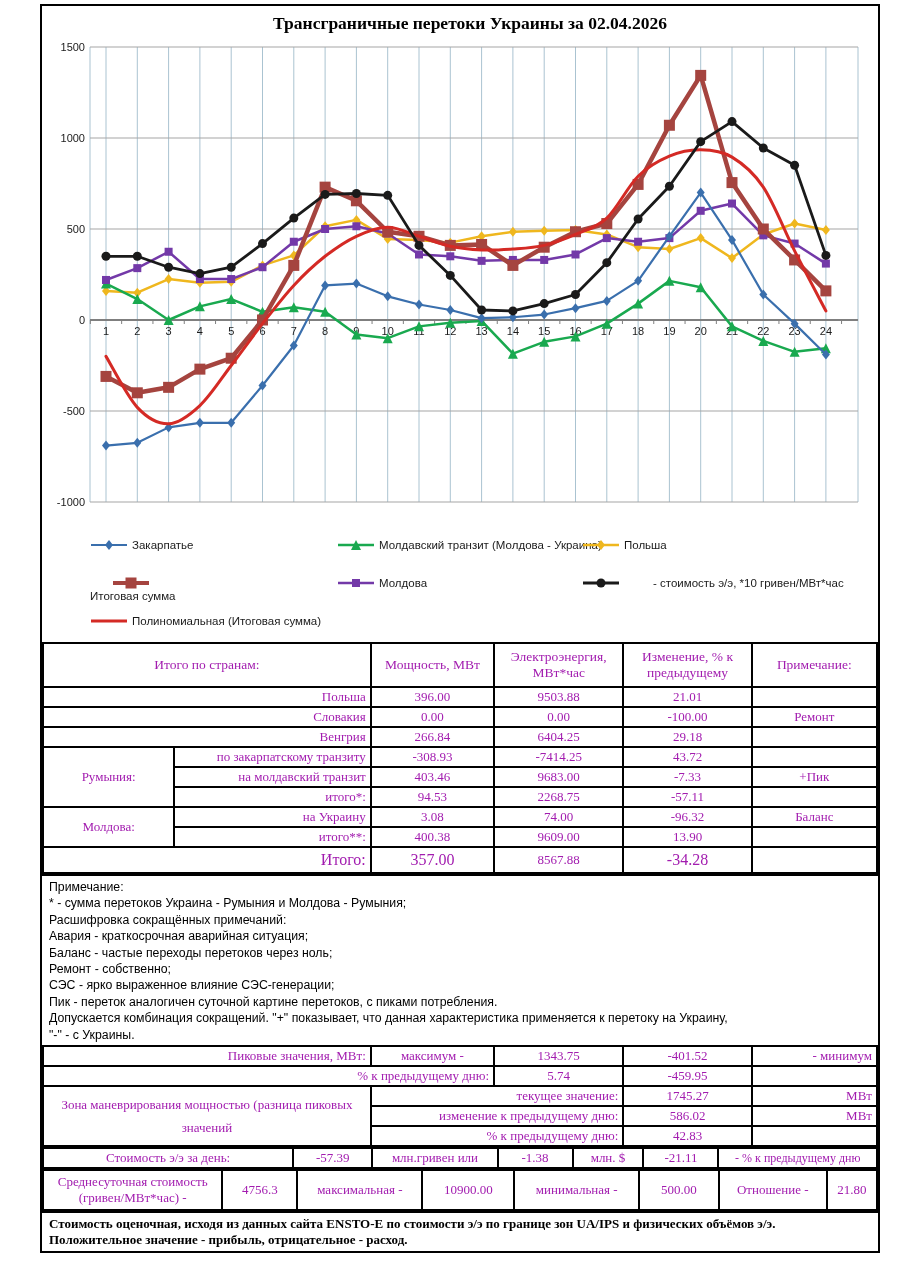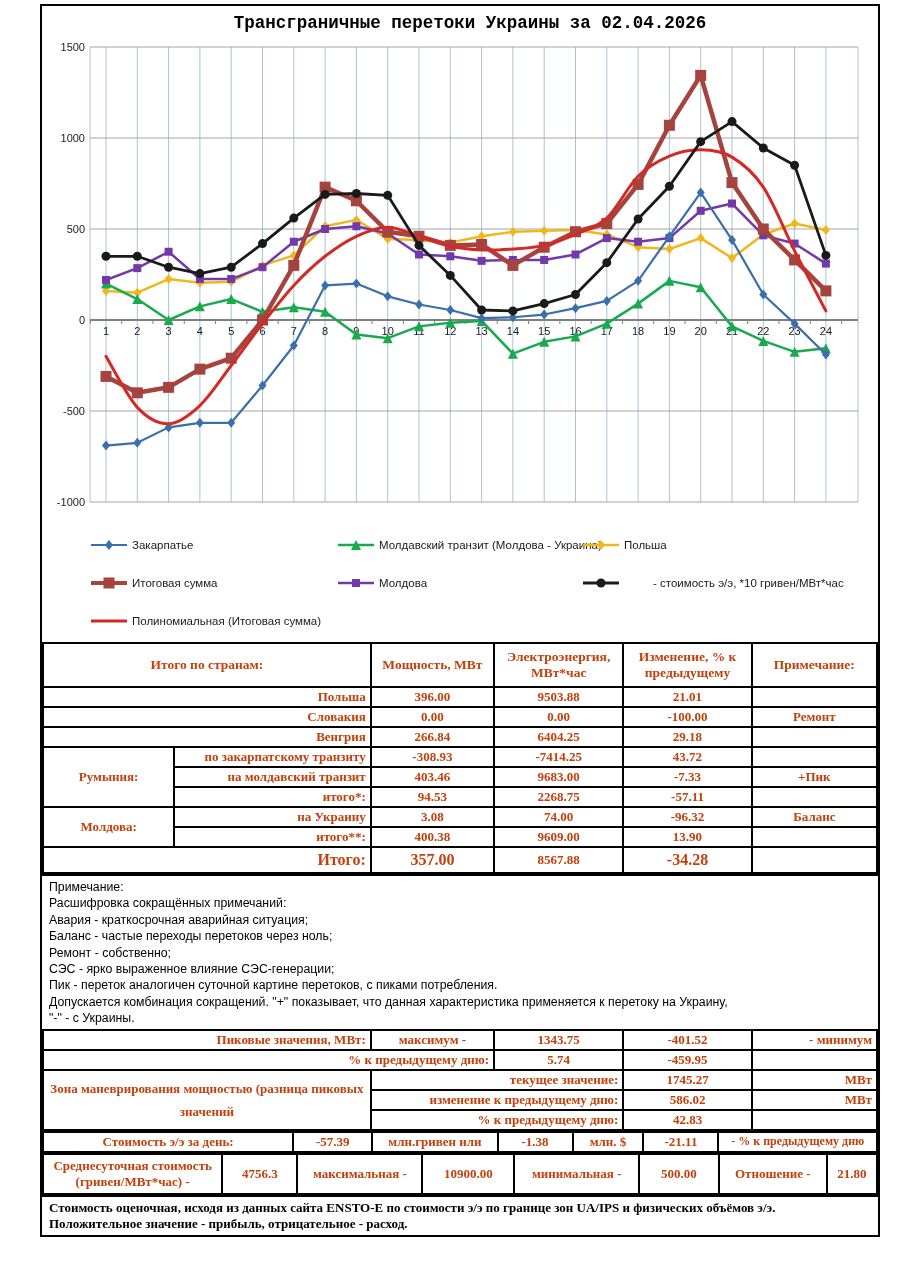--- a/index.html
+++ b/index.html
@@ -1,24 +1,24 @@
 <!DOCTYPE html>
 <html><head>
 <meta charset="utf-8">
 <style>
   html,body{margin:0;padding:0;background:#fff;}
   body{width:905px;height:1280px;position:relative;font-family:"Liberation Sans",sans-serif;color:#000;}
   .page{position:absolute;left:40px;top:4px;width:836px;border:2px solid #000;background:#fff;}
   .chart-block{position:relative;height:636px;}
-  .chart-title{text-align:center;font-weight:bold;font-size:17.5px;padding-top:7px;font-family:Liberation Mono, monospace;padding-left:20px;}
+  .chart-title{text-align:center;font-weight:bold;font-size:17.5px;padding-top:7px;font-family:Liberation Serif, serif;padding-left:20px;}
   #chart-svg{position:absolute;left:0;top:28px;}
   .legend{position:absolute;left:0;top:504px;width:836px;height:130px;}
   .legend-item{position:absolute;display:flex;align-items:center;font-size:11.5px;white-space:nowrap;color:#1a1a1a;}
   .legend-item svg{margin-right:4px;flex:0 0 auto;}
-  table{width:100%;border-collapse:collapse;table-layout:fixed;font-family:"Liberation Serif",serif;font-weight:bold;font-size:13px;color:#c2410c;}
+  table{width:100%;border-collapse:collapse;table-layout:fixed;font-family:"Liberation Serif",serif;font-weight:normal;font-size:13px;color:#a21caf;}
   td{border:2px solid #000;padding:1px 4px;text-align:center;height:15px;overflow:hidden;}
   #main-table td.hdr{height:40px;font-size:13.5px;}
   td.ra{text-align:right;}
   td.la{text-align:right;}
   .big{font-size:16px;height:22px;}
   .notes{border-top:2px solid #000;padding:3px 7px 2px 7px;font-size:12.3px;line-height:16.4px;font-family:"Liberation Sans",sans-serif;}
   .zone-label{line-height:23px;}
   #avg-table td{height:36px;line-height:16px;}
   .footer{border-top:2px solid #000;padding:3px 7px;font-family:"Liberation Serif",serif;font-weight:bold;font-size:13px;line-height:16px;}
 </style>
@@ -302,21 +302,21 @@
           </svg>
           <span>Молдавский транзит (Молдова - Украина)</span>
         </div>
         <div class="legend-item" style="left: 540px; top: 28px;">
           <svg width="38" height="14">
             <line x1="1" y1="7" x2="37" y2="7" stroke="#efb71e" stroke-width="2.5"></line>
             <path d="M19,2 L23,7 L19,12 L15,7 Z" fill="#efb71e"></path>
           </svg>
           <span>Польша</span>
         </div>
-        <div class="legend-item" style="left: 48px; top: 66px;">
+        <div class="legend-item" style="left: 48px; top: 66px; flex-direction: column;">
           <svg width="38" height="14">
             <line x1="1" y1="7" x2="37" y2="7" stroke="#a5443f" stroke-width="4"></line>
             <rect x="13.5" y="1.5" width="11" height="11" fill="#a5443f"></rect>
           </svg>
           <span>Итоговая сумма</span>
         </div>
         <div class="legend-item" style="left: 295px; top: 66px;">
           <svg width="38" height="14">
             <line x1="1" y1="7" x2="37" y2="7" stroke="#7339a8" stroke-width="2.5"></line>
             <rect x="15" y="3" width="8" height="8" fill="#7339a8"></rect>
@@ -419,20 +419,21 @@
       <td class="big">357.00</td>
       <td>8567.88</td>
       <td class="big">-34.28</td>
       <td></td>
     </tr>
   </tbody>
     </table>
 
   <div class="notes" id="notes">
       <div>Примечание:</div>
+      <div>* - сумма перетоков Украина - Румыния и Молдова - Румыния;</div>
       <div>Расшифровка сокращённых примечаний:</div>
       <div>Авария - краткосрочная аварийная ситуация;</div>
       <div>Баланс - частые переходы перетоков через ноль;</div>
       <div>Ремонт - собственно;</div>
       <div>СЭС - ярко выраженное влияние СЭС-генерации;</div>
       <div>Пик - переток аналогичен суточной картине перетоков, с пиками потребления.</div>
       <div>Допускается комбинация сокращений. "+" показывает, что данная характеристика применяется к перетоку на Украину,</div>
       <div>"-" - с Украины.</div>
     </div>
 

